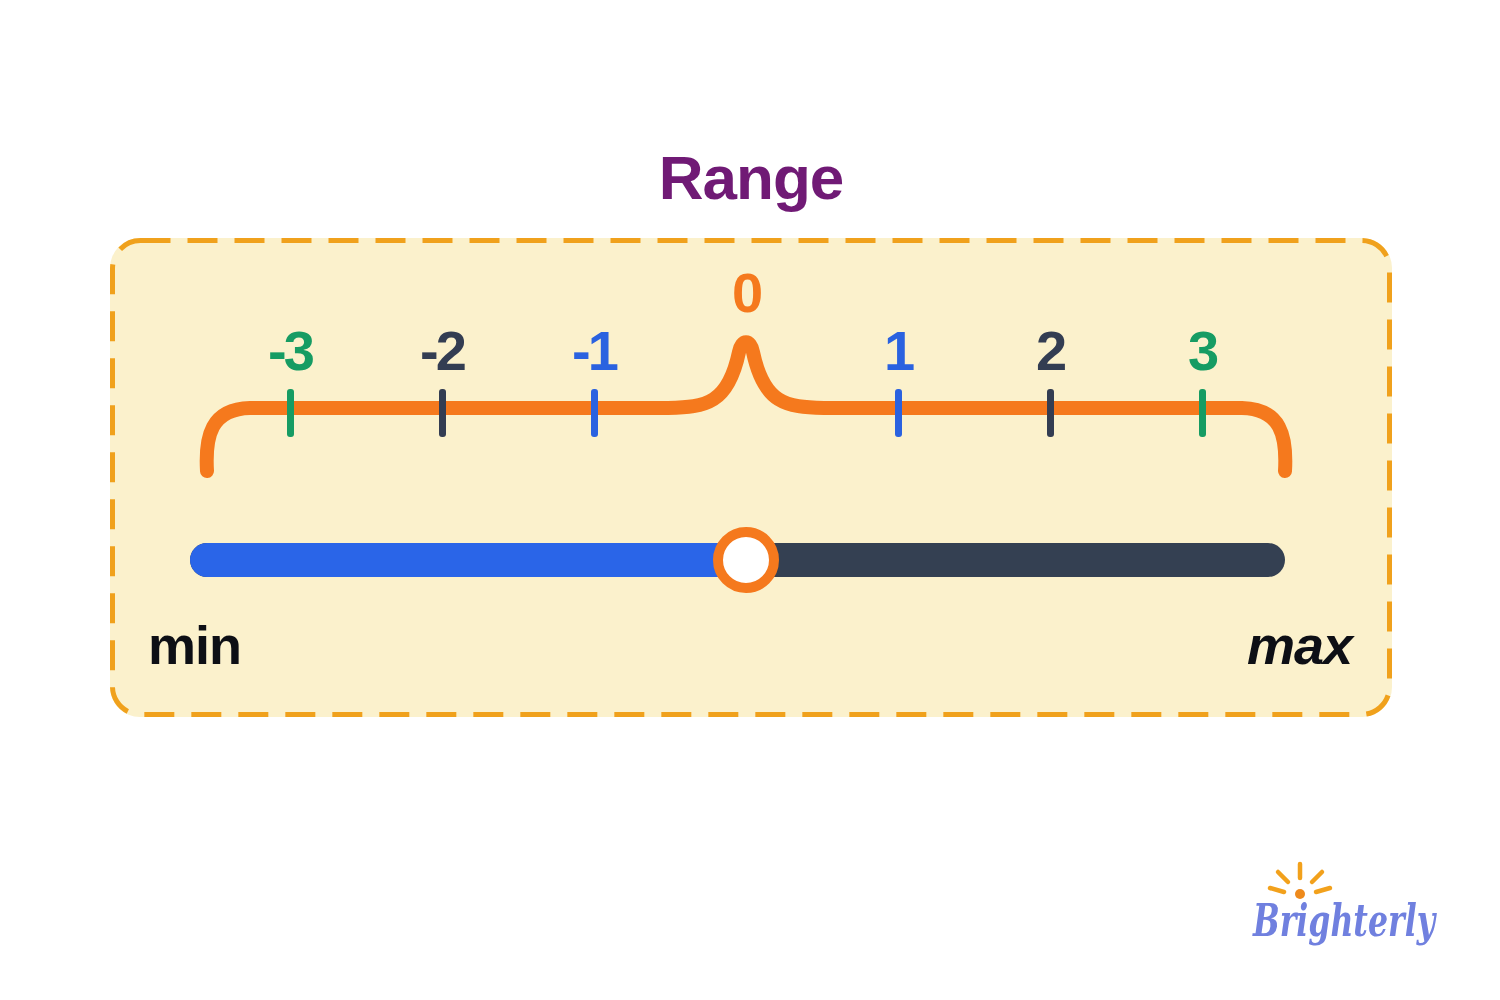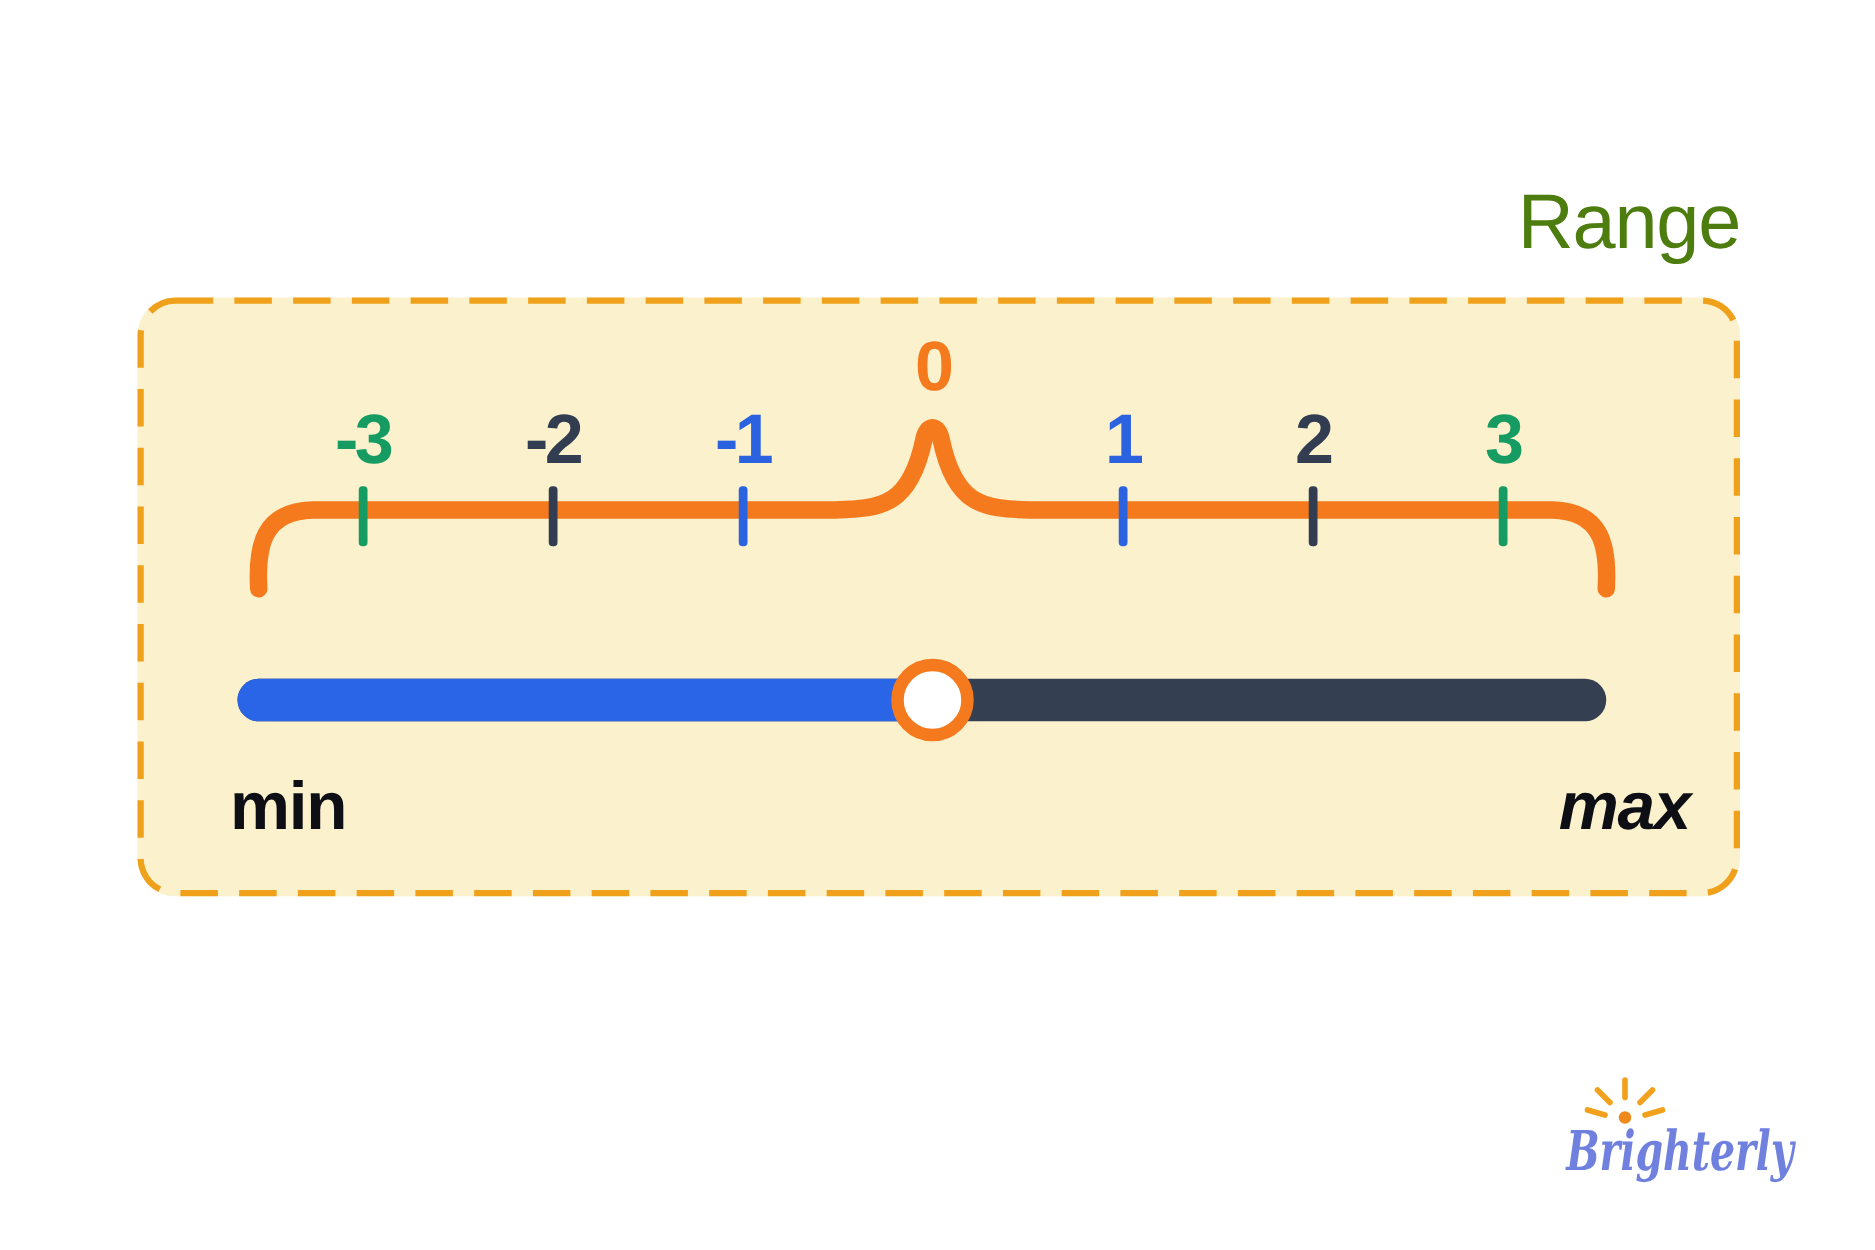--- a/index.html
+++ b/index.html
@@ -8,25 +8,25 @@
     width:1500px;
     height:1000px;
     background:#ffffff;
     overflow:hidden;
     font-family:"Liberation Sans", sans-serif;
   }
   .title{
     position:absolute;
     left:110px; top:142px;
     width:1282px;
-    text-align:right;
+    text-align:center;
     font-size:62px;
-    font-weight:normal;
+    font-weight:bold;
     letter-spacing:-1px;
-    color:#4d7c0f;
+    color:#701a75;
   }
   .panel{
     position:absolute;
     left:110px; top:238px;
     width:1282px; height:479px;
     border-radius:30px;
   }
   .overlay-svg{
     position:absolute;
     left:0; top:0;
@@ -72,21 +72,21 @@
     background:#ffffff;
   }
   .minmax{
     position:absolute;
     top:614px;
     font-size:54px;
     font-weight:bold;
     letter-spacing:-1px;
     color:#0D0F15;
   }
-  .minmax.min{ left:148px;margin-left:36px; }
+  .minmax.min{ left:148px; }
   .minmax.max{ right:148px;font-style:italic; }
   .logo-svg{
     position:absolute;
     left:1215px; top:848px;
     width:260px; height:120px;
   }
   .logo-text{
     font-family:"DejaVu Serif", serif;
     font-style:italic;
     font-weight:bold;

